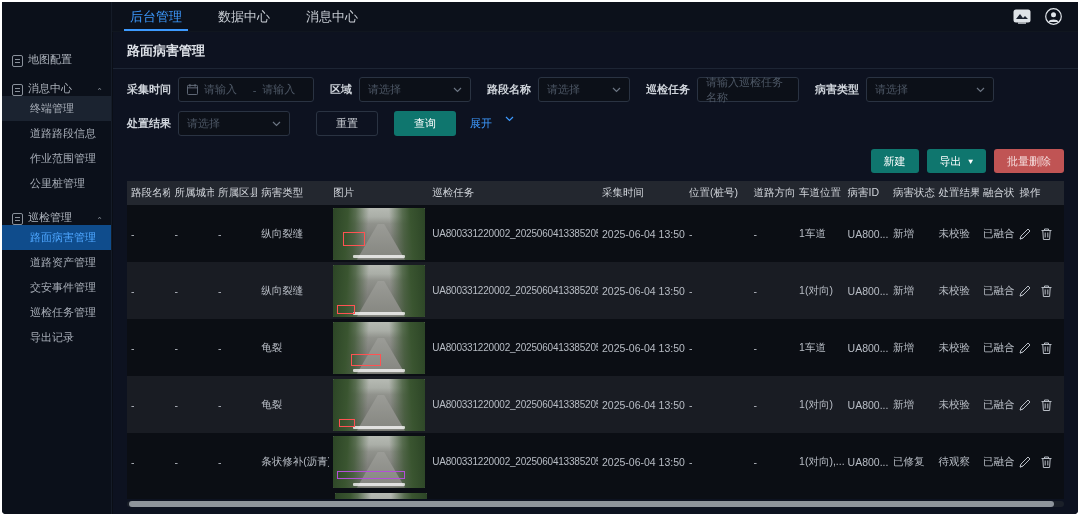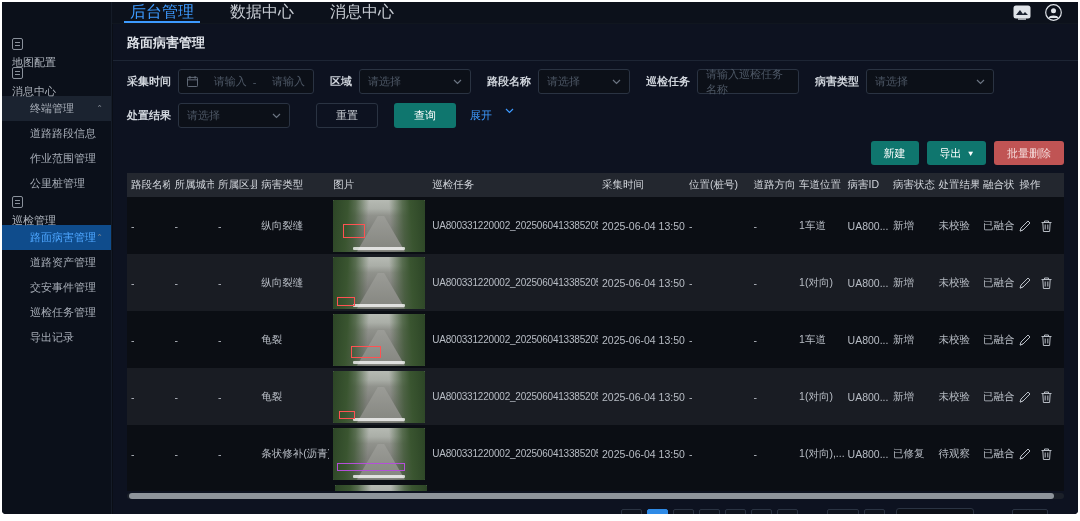--- a/index.html
+++ b/index.html
@@ -1,47 +1,47 @@
 <!DOCTYPE html>
 <html><head>
 <meta charset="utf-8">
 <style>
   * { margin:0; padding:0; box-sizing:border-box; }
   html,body { width:1080px; height:521px; background:#ffffff; font-family:"Liberation Sans","DejaVu Sans",sans-serif; overflow:hidden; }
   .screen { position:absolute; left:2px; top:2px; width:1076px; height:512px; background:#0a0e16; display:flex; overflow:hidden; border-radius:0 0 4px 4px; }
 
   
   .sidebar { width:110px; min-width:110px; background:#0b101a; border-right:1px solid #151c28; padding-top:36px; font-size:11px; color:#aeb4bd; }
-  .side-item { display:flex; align-items:flex-start; gap:5px; height:29px; padding-left:10px; cursor:pointer; white-space:nowrap;flex-direction:column; }
+  .side-item { display:flex; align-items:flex-end; gap:5px; height:29px; padding-left:10px; cursor:pointer; white-space:nowrap; }
   .side-item .doc-ic { width:11px; height:12px; border:1px solid #8a919b; border-radius:2px; position:relative; flex:none; }
   .side-item .doc-ic::before { content:""; position:absolute; left:2px; top:3px; right:2px; height:1px; background:#8a919b; box-shadow:0 3px 0 #8a919b; }
   .side-item .caret { margin-left:auto; margin-right:8px; font-size:8px; color:#7d848e; }
   .side-sub { display:flex; align-items:center; height:25px; padding-left:28px; cursor:pointer; white-space:nowrap; color:#a6acb6; }
   .side-sub.hovered { background:#1b2330;text-align:right; }
   .side-sub.active { background:#0f4c8c; color:#4da6ff; }
 
   .right-pane { flex:1; display:flex; flex-direction:column; min-width:0; }
 
   
   .topbar { height:30px; background:#0c111b; display:flex; align-items:stretch; border-bottom:1px solid #10161f; }
-  .tab { padding:0 18px; display:flex; align-items:center; font-size:16px; color:#c7ccd3; cursor:pointer; position:relative; }
+  .tab { padding:8px 18px; display:flex; align-items:center; font-size:13px; color:#c7ccd3; cursor:pointer; position:relative; }
   .tab.active { color:#3d9aff; }
   .tab.active::after { content:""; position:absolute; left:12px; right:12px; bottom:0; height:2px; background:#3d9aff; }
   .topbar-right { margin-left:auto; display:flex; align-items:center; gap:14px; padding-right:16px; }
 
   
   .content { flex:1; background:#0d1220; display:flex; flex-direction:column; min-width:0; border-left:1px solid #0a0e16; }
   .title-bar { padding:10px 14px 8px; font-size:13px; font-weight:bold; color:#dde1e7; border-bottom:1px solid #1d2534; }
 
   .filters { padding:8px 14px 0; font-size:11px; }
   .f-row { display:flex; align-items:center; margin-bottom:9px; }
   .f-label { color:#cfd4db; font-weight:bold; margin-right:7px; white-space:nowrap; }
   .f-ctrl { background:#0c1018; border:1px solid #2a3342; border-radius:3px; height:25px; display:flex; align-items:center; color:#4d5765; padding:0 8px; }
   .date-range { width:136px; gap:6px; }
-  .date-range .ph { flex:1; text-align:right; }
+  .date-range .ph { flex:1; text-align:left; }
   .sel { justify-content:space-between; }
   .sel .ph { overflow:hidden; white-space:nowrap; }
   .f-gap { width:16px; }
   .btn { height:25px; border-radius:3px; font-size:11px; display:inline-flex; align-items:center; justify-content:center; cursor:pointer; border:1px solid transparent; }
   .btn-plain { background:transparent; border-color:#2a3342; color:#c8ccd2; width:62px; }
   .btn-primary { background:#0f766e; color:#fff; width:62px; }
   .link-expand { color:#3d9aff; margin-left:14px; cursor:pointer; display:flex; align-items:flex-start; gap:13px; }
 
   .actions-row { display:flex; justify-content:flex-end; gap:8px; padding:4px 14px 8px; }
   .btn-sm { height:24px; padding:0 12px; font-size:11px;font-family:Liberation Mono, monospace; }

